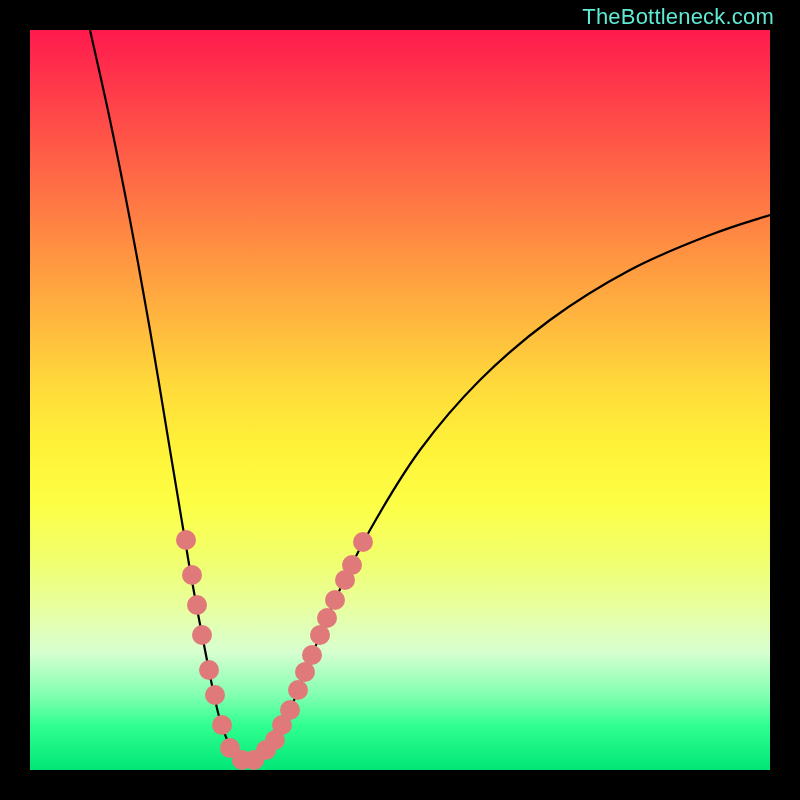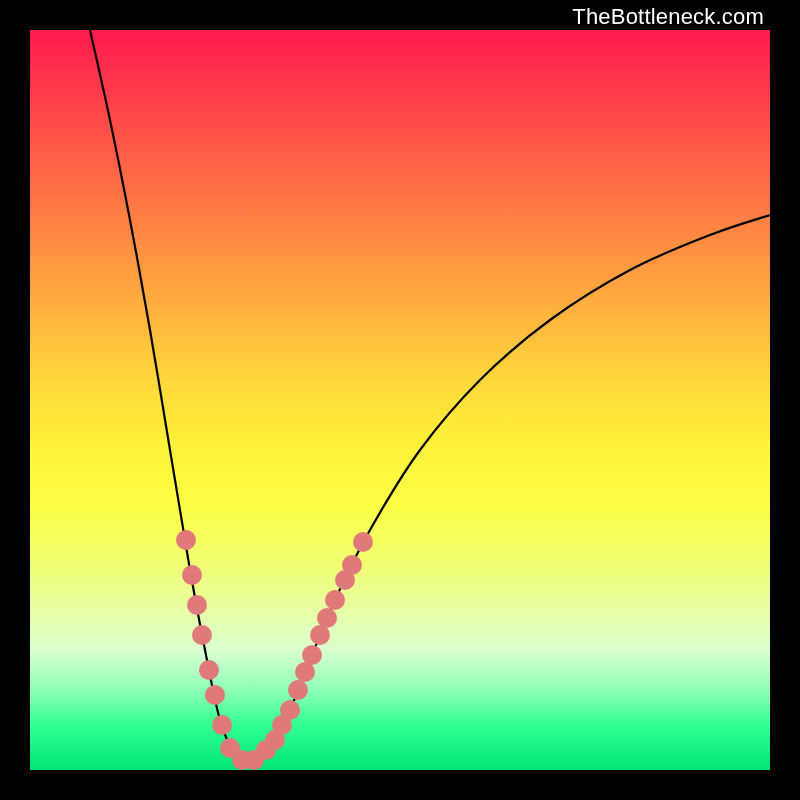--- a/index.html
+++ b/index.html
@@ -33,22 +33,22 @@
       #d8ffd0 84%,
       #80ffb0 90%,
       #30ff90 94%,
       #00e676 100%
     );
   }
   
   .watermark {
     position: absolute;
     top: 4px;
-    right: 36px;
-    color: #ffffff;
+    right: 26px;
+    color: #5eead4;
     font-family: Arial, sans-serif;
     font-size: 22px;
     font-weight: 500;
     letter-spacing: 0.2px;
     margin-left: 48px;
   }
   
   .svg-layer {
     position: absolute;
     left: 30px;

